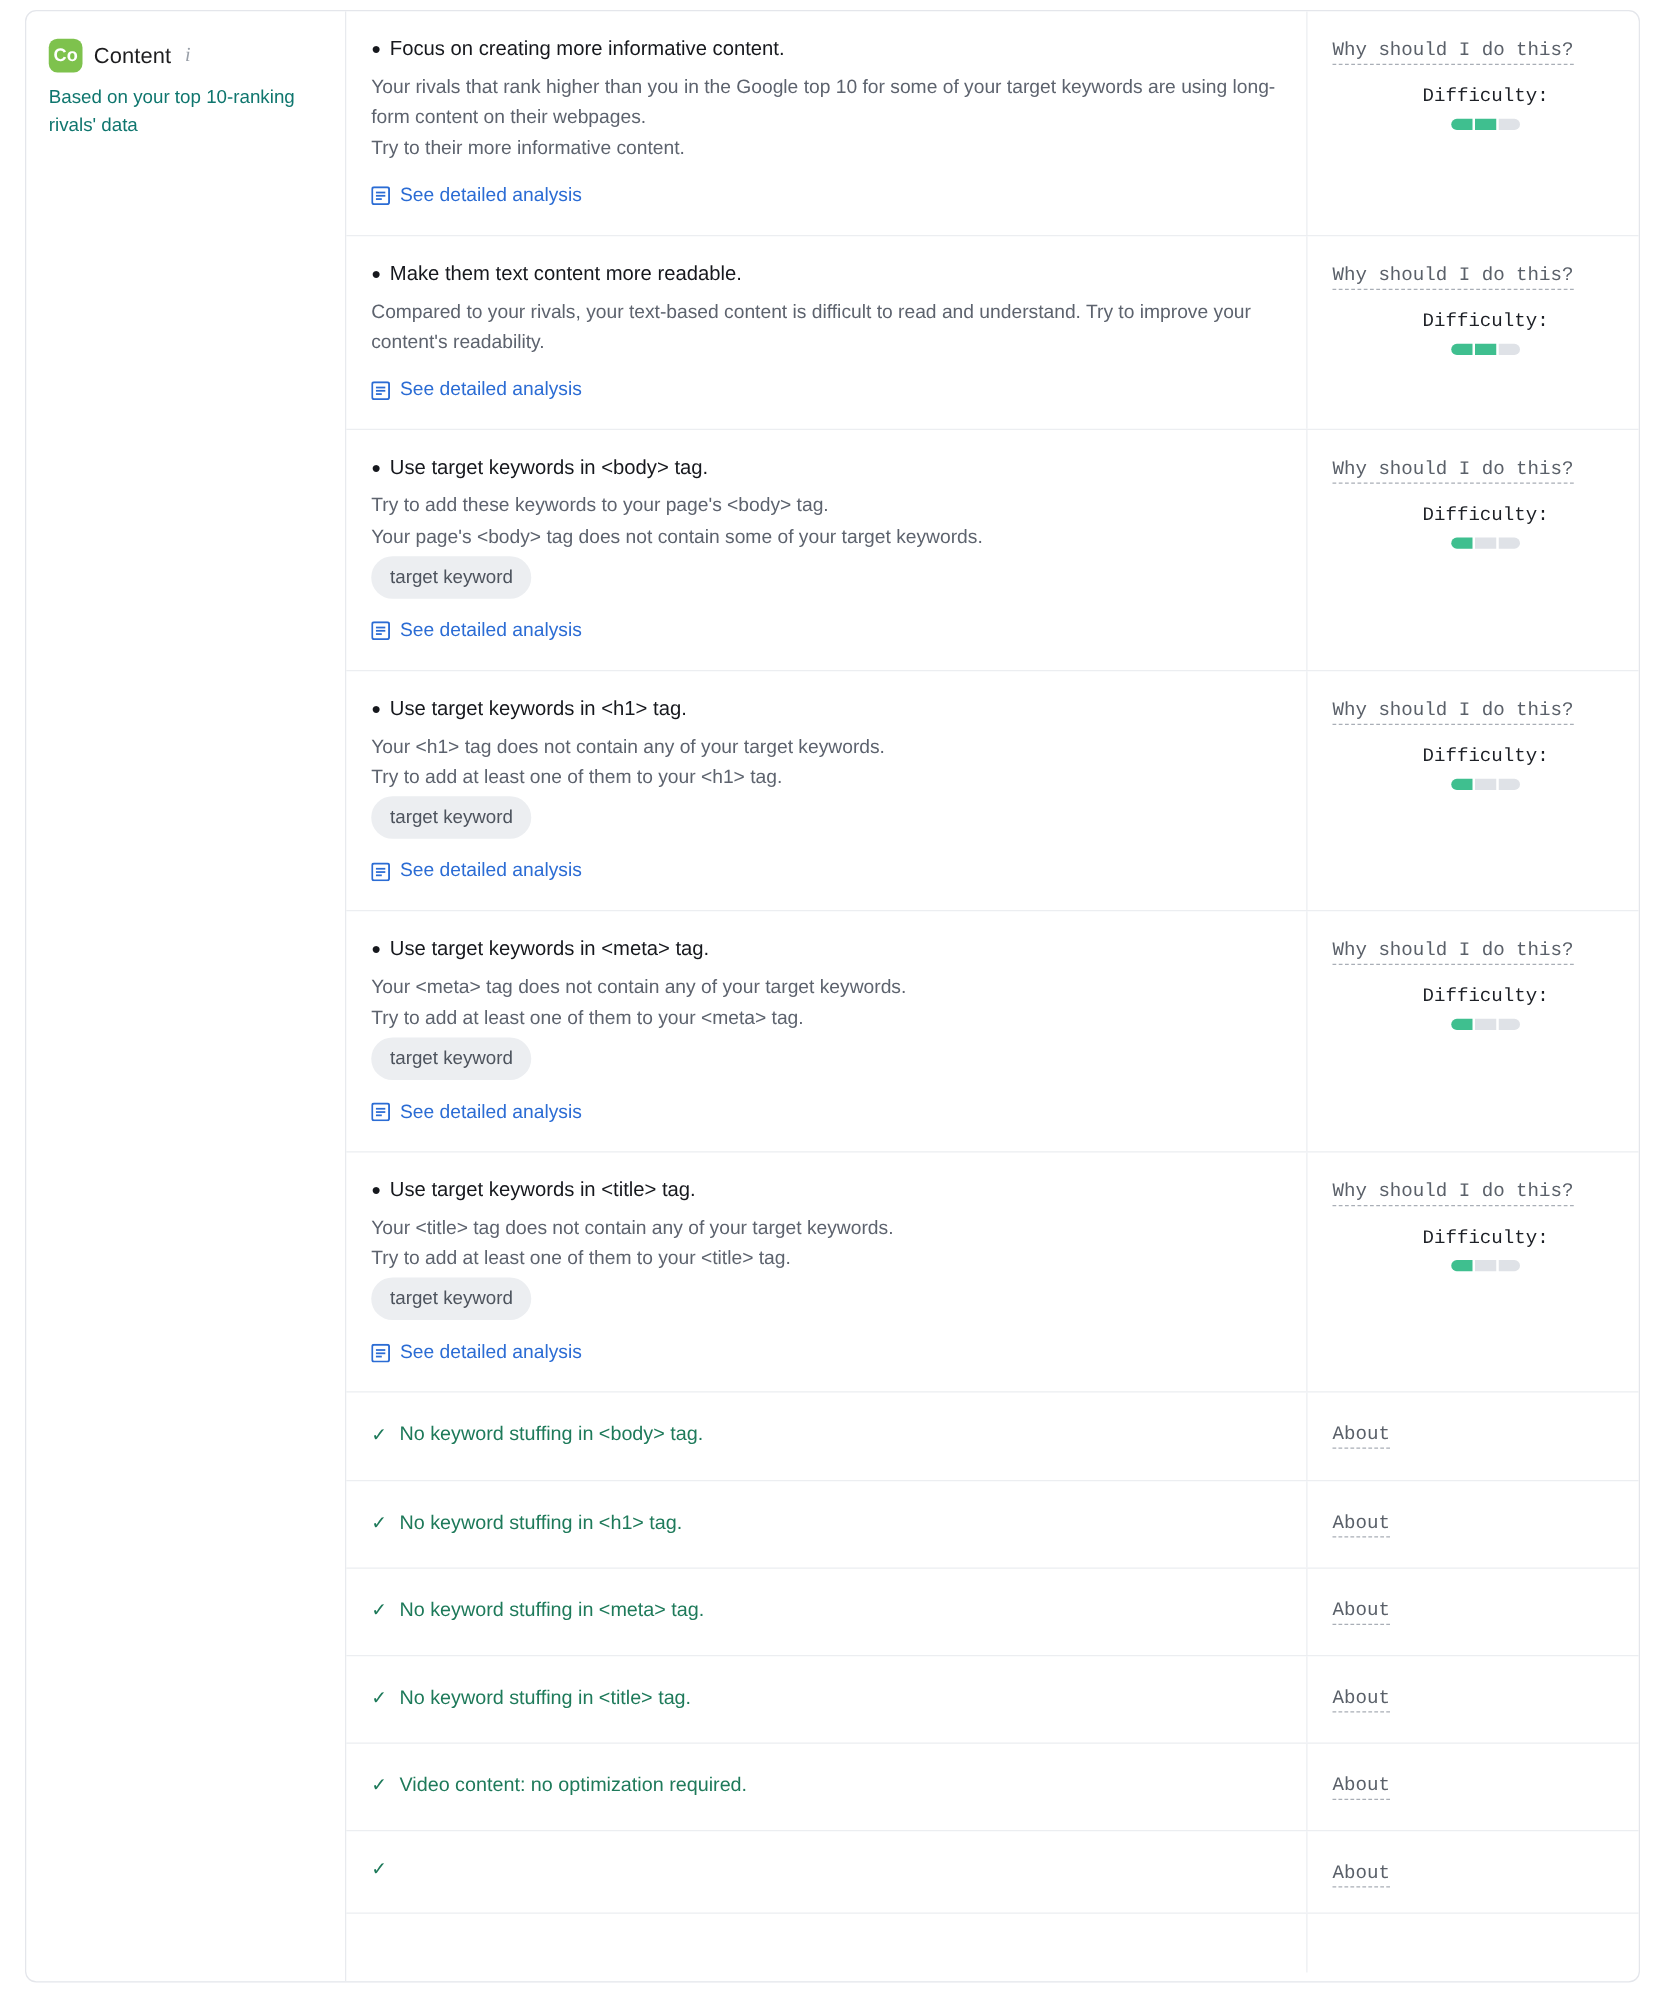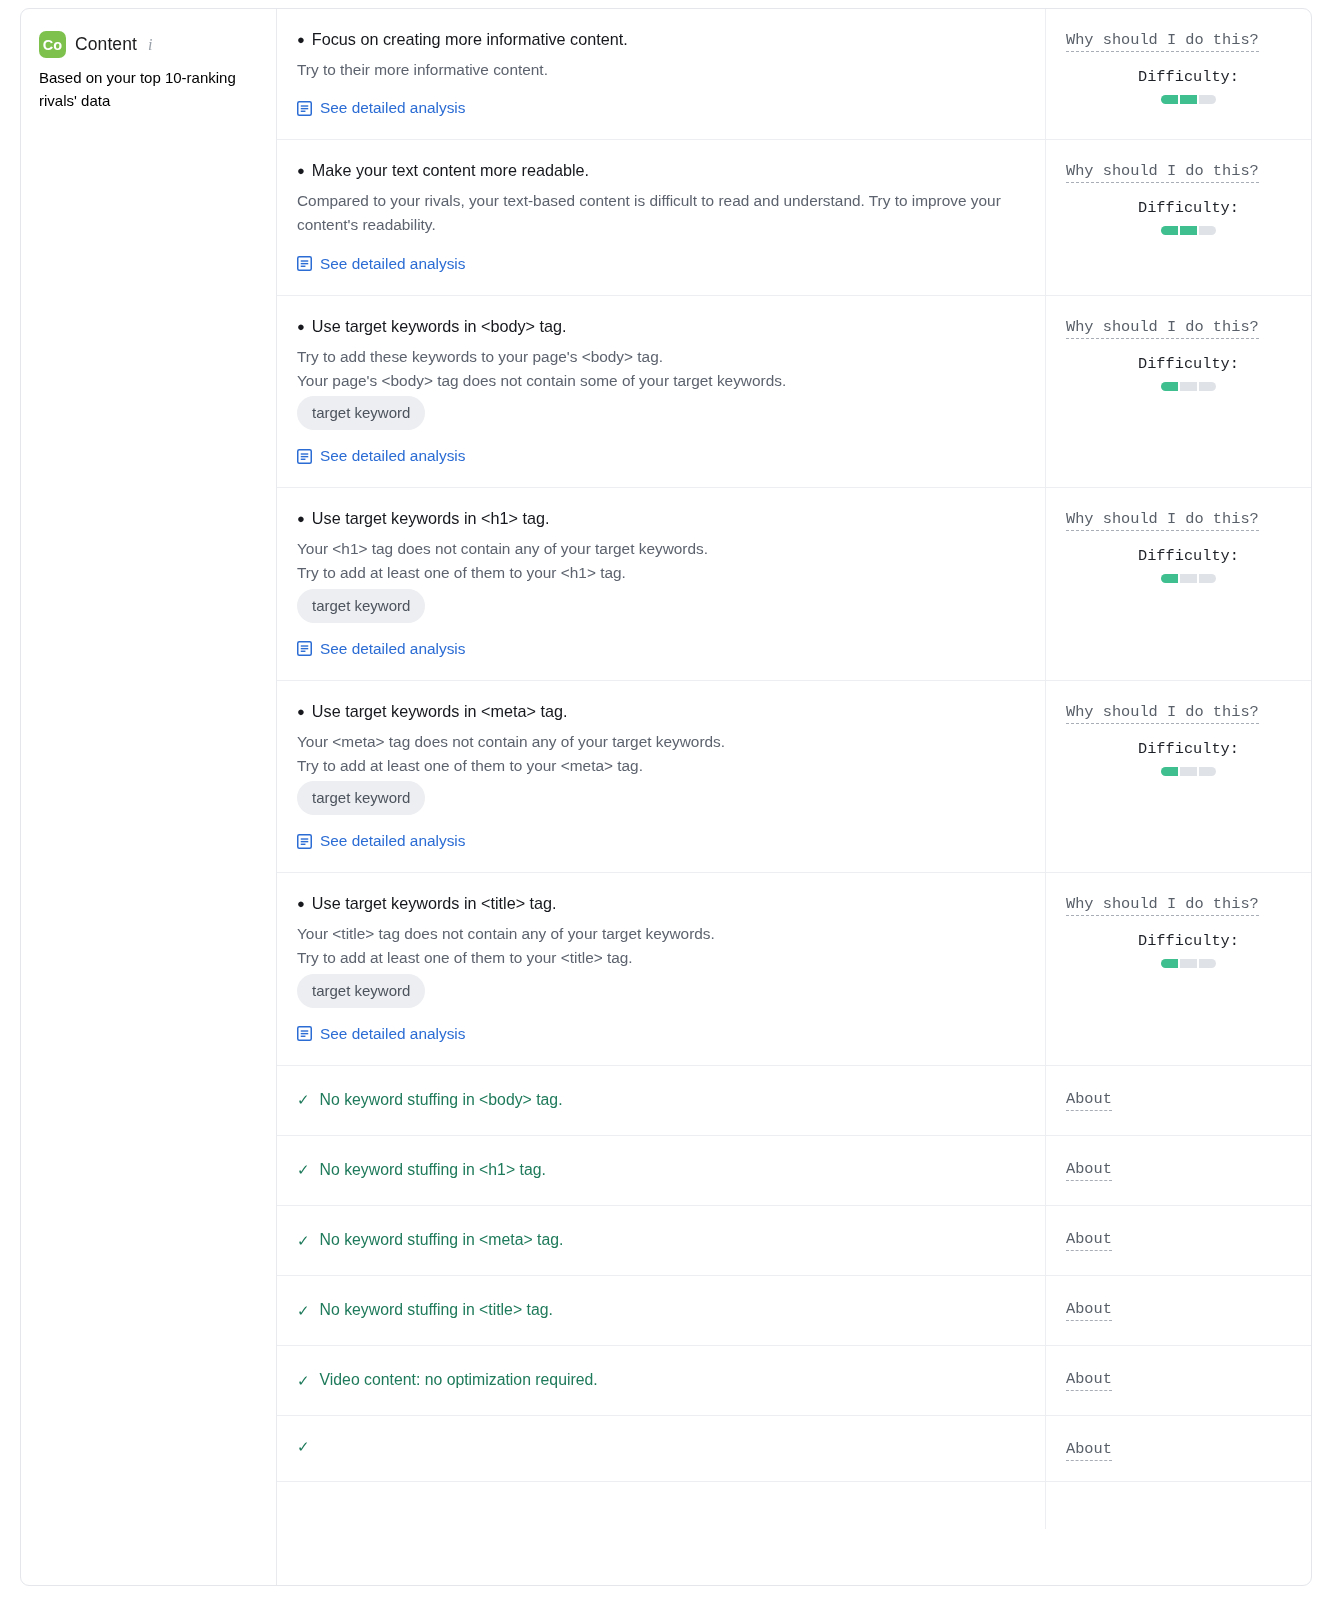--- a/index.html
+++ b/index.html
@@ -72,21 +72,21 @@
     font-style: italic;
     font-size: 16px;
     color: #9aa0a9;
     margin-left: 2px;
     line-height: 1;
   }
   .cat-sub {
     margin-top: 9px;
     font-size: 15px;
     line-height: 1.5;
-    color: #000000;
+    color: #0f766e;
     max-width: 230px;
   }
 
   
   .rows {
     flex: 1 1 auto;
     display: flex;
     flex-direction: column;
   }
   .row {
@@ -238,20 +238,21 @@
       <div class="cat-sub">Based on your top 10-ranking rivals' data</div>
     </div>
 
     <div class="rows">
         <div class="row issue">
           <div class="cell-main">
             <div class="issue-title">
               <span class="bullet">●</span>
               <span>Focus on creating more informative content.</span>
             </div>
+            <p class="issue-desc">Your rivals that rank higher than you in the Google top 10 for some of your target keywords are using long-form content on their webpages.</p>
             <p class="issue-desc">Try to their more informative content.</p>
             <a class="analysis-link">
               <svg viewBox="0 0 16 16" class="doc-ico">
                 <rect x="0.8" y="0.8" width="14.4" height="14.4" rx="1.6" fill="none" stroke="#2b6cd4" stroke-width="1.6"></rect>
                 <rect x="4" y="4.6" width="8" height="1.5" fill="#2b6cd4"></rect>
                 <rect x="4" y="7.4" width="8" height="1.5" fill="#2b6cd4"></rect>
                 <rect x="4" y="10.2" width="5" height="1.5" fill="#2b6cd4"></rect>
               </svg>
               <span>See detailed analysis</span>
             </a>
@@ -265,21 +266,21 @@
                 <span class="seg on"></span>
                 <span class="seg"></span>
               </div>
             </div>
           </div>
         </div>
         <div class="row issue">
           <div class="cell-main">
             <div class="issue-title">
               <span class="bullet">●</span>
-              <span>Make your text content more readable.</span>
+              <span>Make them text content more readable.</span>
             </div>
             <p class="issue-desc">Compared to your rivals, your text-based content is difficult to read and understand. Try to improve your content's readability.</p>
             <a class="analysis-link">
               <svg viewBox="0 0 16 16" class="doc-ico">
                 <rect x="0.8" y="0.8" width="14.4" height="14.4" rx="1.6" fill="none" stroke="#2b6cd4" stroke-width="1.6"></rect>
                 <rect x="4" y="4.6" width="8" height="1.5" fill="#2b6cd4"></rect>
                 <rect x="4" y="7.4" width="8" height="1.5" fill="#2b6cd4"></rect>
                 <rect x="4" y="10.2" width="5" height="1.5" fill="#2b6cd4"></rect>
               </svg>
               <span>See detailed analysis</span>

